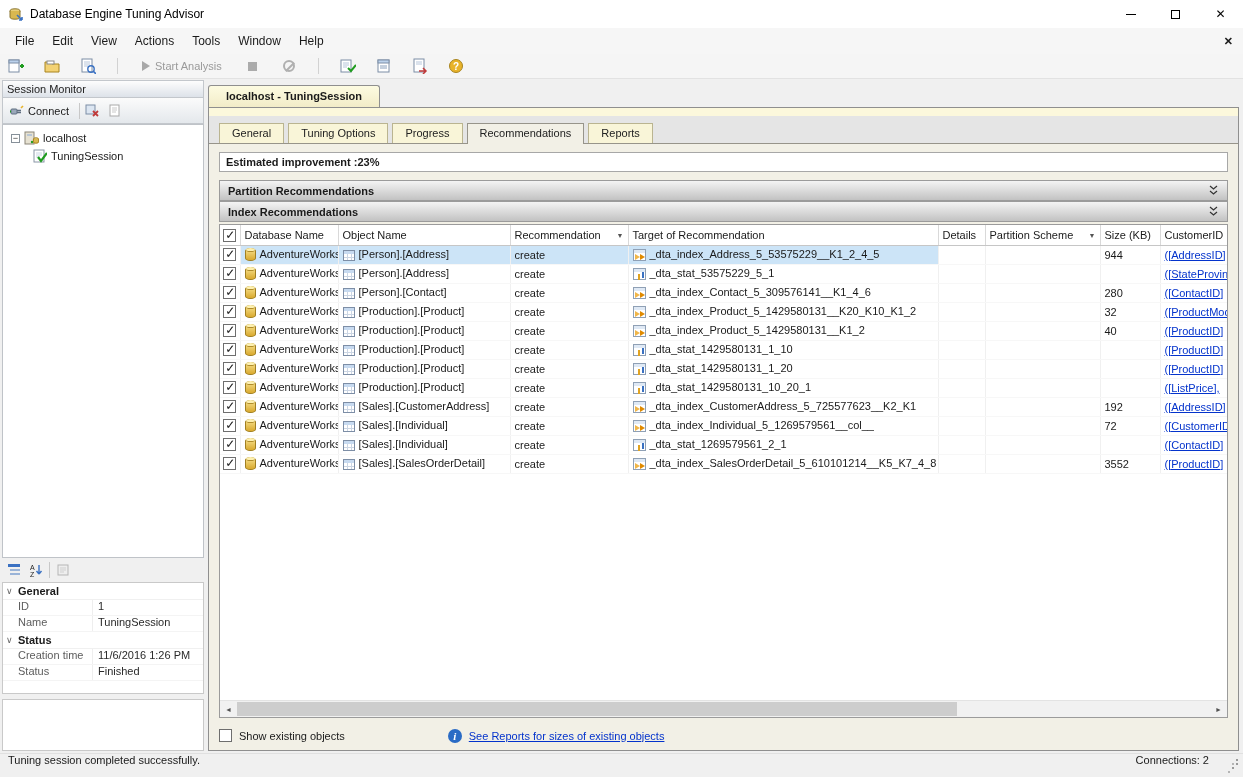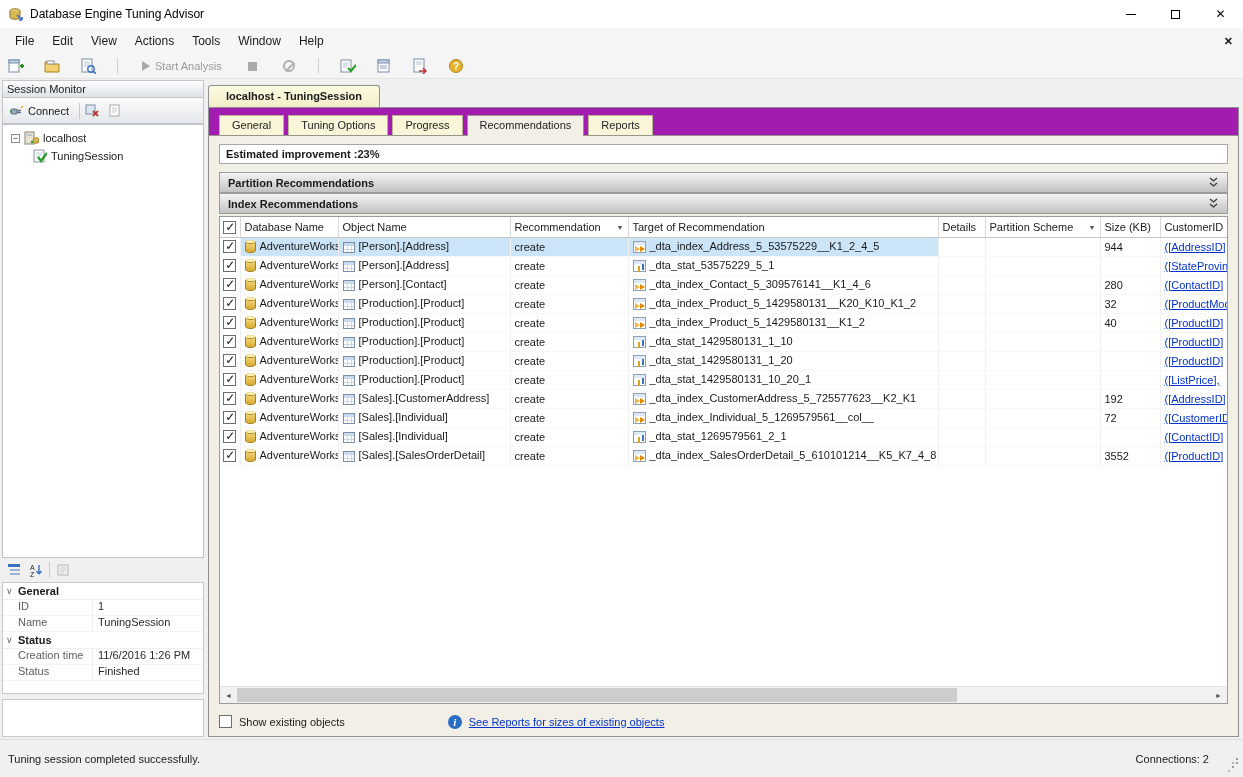--- a/index.html
+++ b/index.html
@@ -58,21 +58,21 @@
   .prop-row .pl { width:90px; padding-left:15px; color:#5d5d5d; border-right:1px solid #eeeeee; overflow:hidden; white-space:nowrap; }
   .prop-row .pv { flex:1; padding-left:5px; color:#2a2a2a; overflow:hidden; white-space:nowrap; }
   .props-desc { flex:1; margin-top:5px; background:#fff; border:1px solid #c9c9c9; }
 
   
   .doc { flex:1 1 auto; display:flex; flex-direction:column; margin:0 4px 2px 2px; min-width:0;justify-content:center; }
   .doc-tab { margin-top:6px; width:172px; height:22px; line-height:21px; text-align:center; font-weight:bold;
              background:linear-gradient(#fdfbе1,#f2ecc8); background:linear-gradient(#fdfbe1,#f2ecc8);
              border:1px solid #8f8f8f; border-bottom:none; border-radius:3px 3px 0 0; }
   .doc-panel { flex:1; border:1px solid #8f8f8f; display:flex; flex-direction:column; background:#fcf8dc; min-height:0; }
-  .tab-strip { padding:7px 2px 0 10px; border-bottom:1px solid #97948a; background:#a21caf; flex:0 0 auto; }
+  .tab-strip { padding:7px 2px 0 10px; border-bottom:1px solid #97948a; background:#e5e5e5; flex:0 0 auto;margin-top:8px; }
   .tab { display:inline-block; padding:3px 12px 4px; border:1px solid #bab490; border-bottom:none; background:#f9f5d8; margin-right:1px; color:#222; position:relative; }
   .tab.active { background:#f2f0e6; border-color:#97948a; margin-bottom:-1px; padding-bottom:5px; z-index:2; }
   .content { flex:1; background:#f2f0e6; padding:8px 10px 4px 10px; display:flex; flex-direction:column; min-height:0; }
 
   .improve-box { height:20px; background:#fff; border:1px solid #a7a7a7; display:flex; align-items:center; padding-left:6px; font-weight:bold; flex:0 0 auto; }
   .improve-box .val { margin-left:0; }
 
   .section-bar { height:21px; margin-top:8px; background:linear-gradient(#f4f4f4,#c2c2c2); border:1px solid #9b9b9b; display:flex; align-items:center; padding:0 8px; font-weight:bold; flex:0 0 auto; }
   .section-bar.second { margin-top:0; }
   .section-bar .dbl-chev { margin-left:auto; }
@@ -102,21 +102,21 @@
   .hscroll { position:absolute; left:0; right:0; bottom:0; height:17px; background:#f1f1f1; border-top:1px solid #e3e3e3; display:flex; }
   .sb-btn { width:17px; height:16px; display:flex; align-items:center; justify-content:center; font-size:7px; color:#505050; }
   .sb-track { flex:1; position:relative; }
   .sb-thumb { position:absolute; left:0; top:1px; bottom:1px; width:74%; background:#cdcdcd; }
 
   .footer-row { height:28px; display:flex; align-items:center; gap:7px; padding-top:7px; flex:0 0 auto; }
   .info-ico { width:14px; height:14px; border-radius:50%; background:#2a6bc5; color:#fff; font-family:"Liberation Serif", serif; font-style:italic; font-weight:bold; font-size:11px; display:inline-flex; align-items:center; justify-content:center; margin-left:96px; }
   a.reports-link { color:#0433cc; text-decoration:underline; cursor:pointer; }
 
   
-  .statusbar { height:38px; background:#f0f0f0; border-top:1px solid #e0e0e0; display:flex; align-items:center; padding:0 4px 0 8px; flex:0 0 auto; }
+  .statusbar { height:24px; background:#f0f0f0; border-top:1px solid #e0e0e0; display:flex; padding:0 4px 0 8px; flex:0 0 auto; }
   .statusbar .conn { margin-left:auto; margin-right:18px; }
   .grip { width:12px; height:12px; position:relative; }
   .grip::before { content:""; position:absolute; right:1px; bottom:1px; width:2px; height:2px; background:#9a9a9a;
                   box-shadow:-4px 4px 0 #9a9a9a, 0 -4px 0 #9a9a9a, -4px 0 0 #b5b5b5, 0 0 0 #9a9a9a, -8px 8px 0 #b5b5b5; }
   svg { display:block; }
 </style>
 </head>
 <body>
 
 <div class="window">

